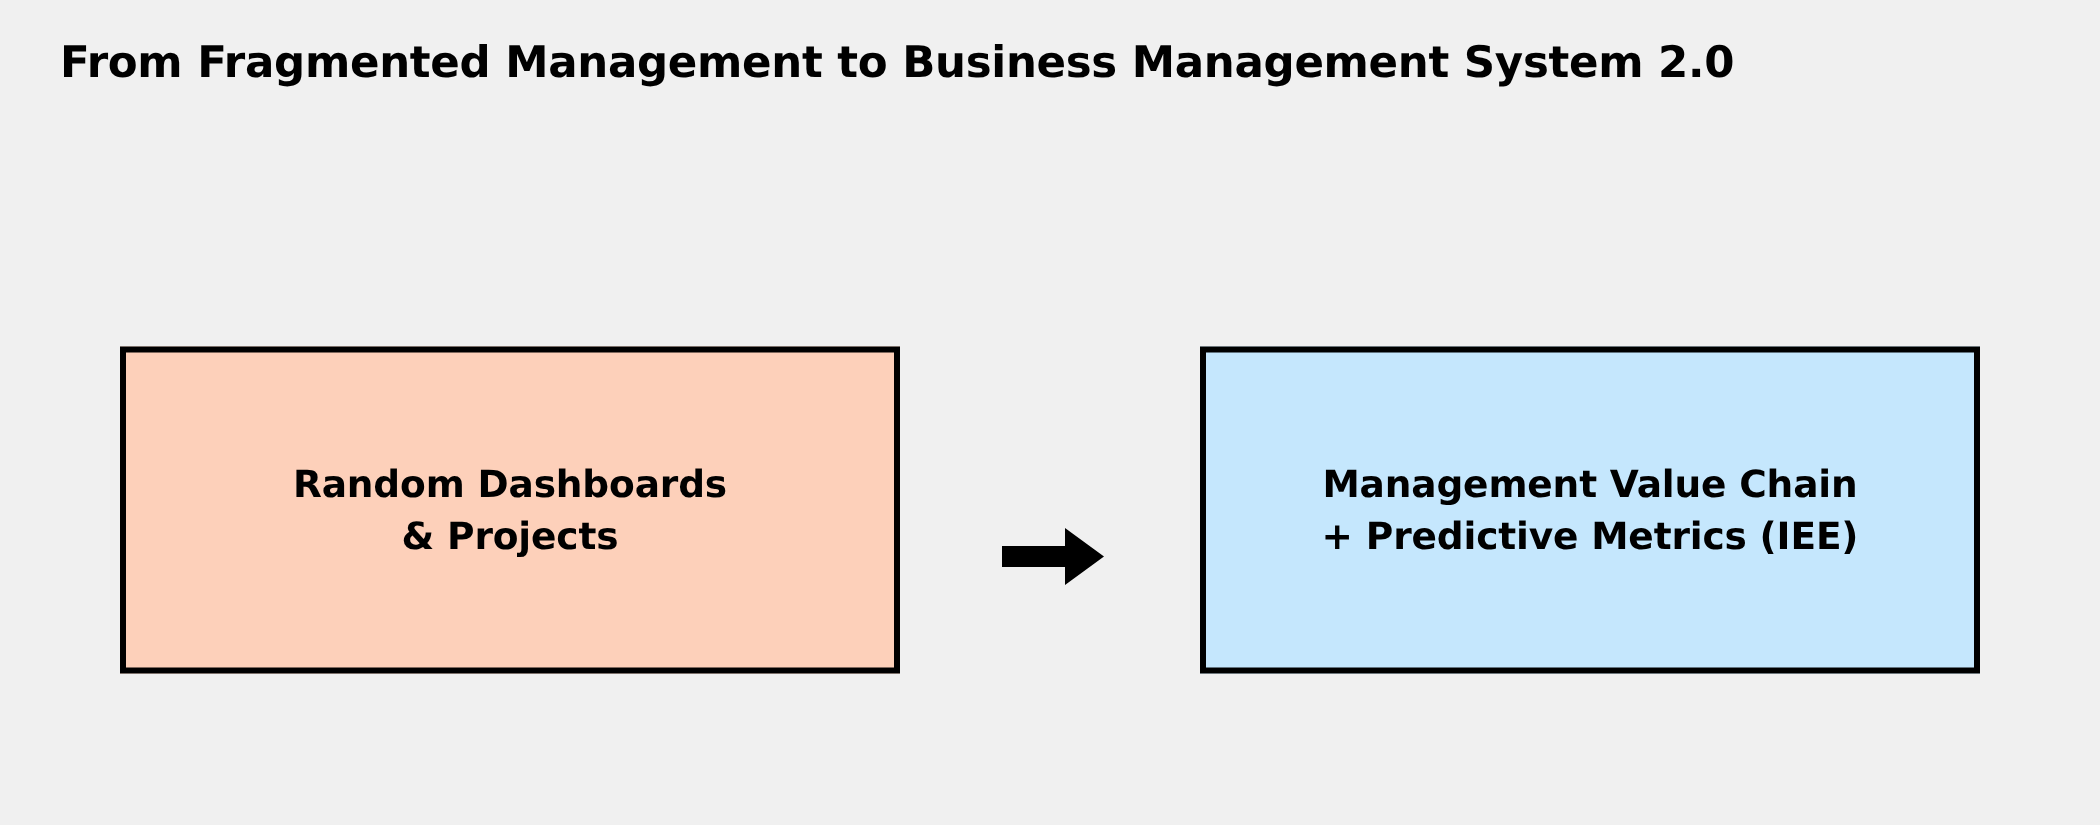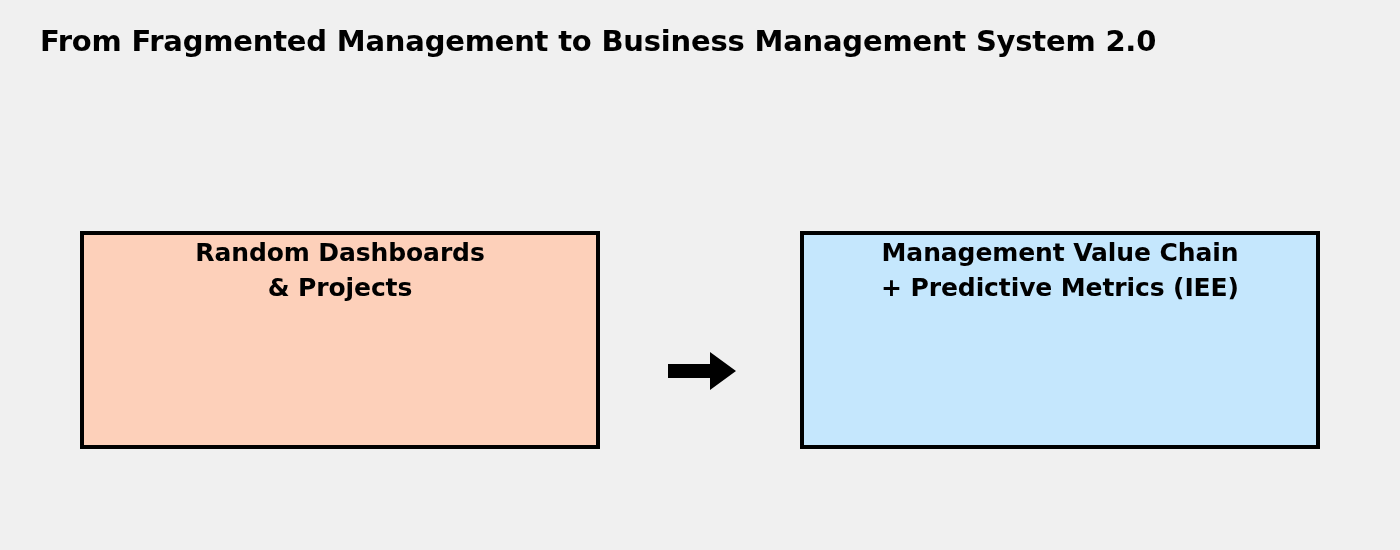--- a/index.html
+++ b/index.html
@@ -33,20 +33,21 @@
     white-space: nowrap;
     line-height: 1.1;
   }
 
   
   .flow-box {
     position: absolute;
     box-sizing: border-box;
     border: 4px solid #000000;
     display: flex;
+    align-items: center;
     justify-content: center;
     text-align: center;
   }
   .flow-box .box-label {
     font-size: 25px;
     font-weight: bold;
     color: #000000;
     line-height: 35px;
     white-space: pre-line;
     letter-spacing: -0.1px;

